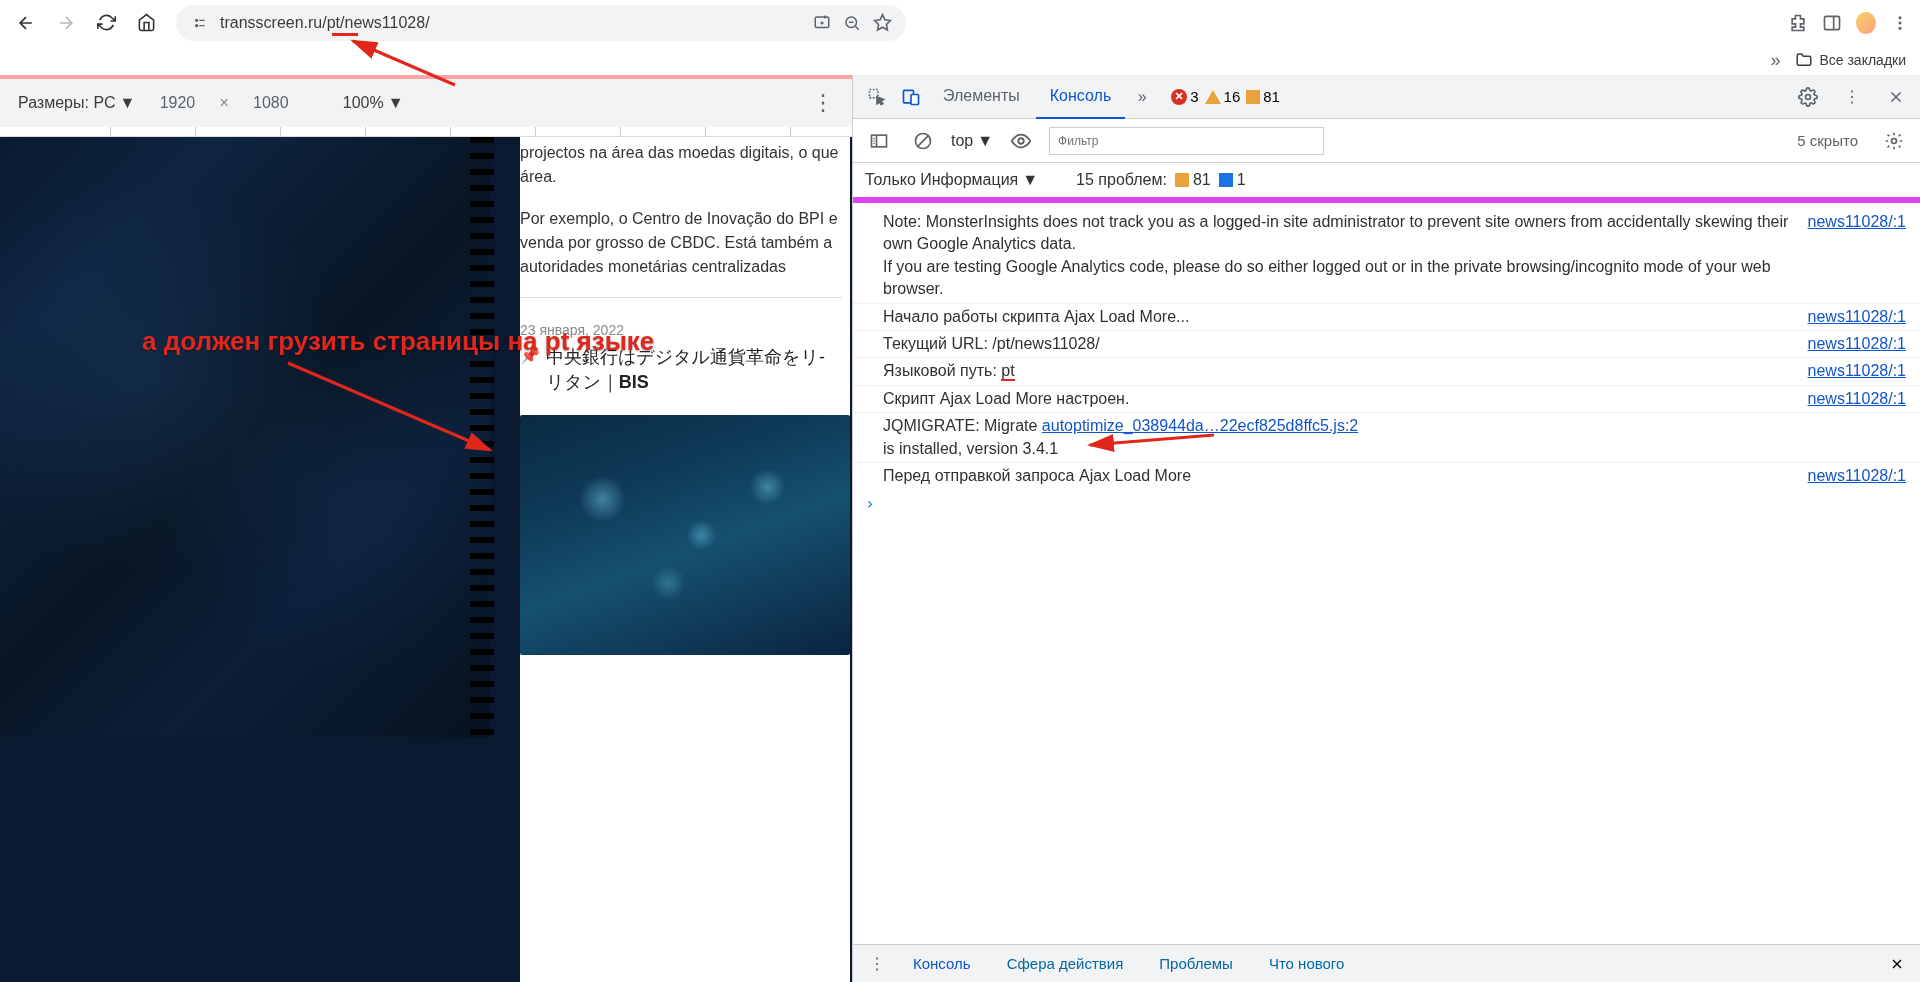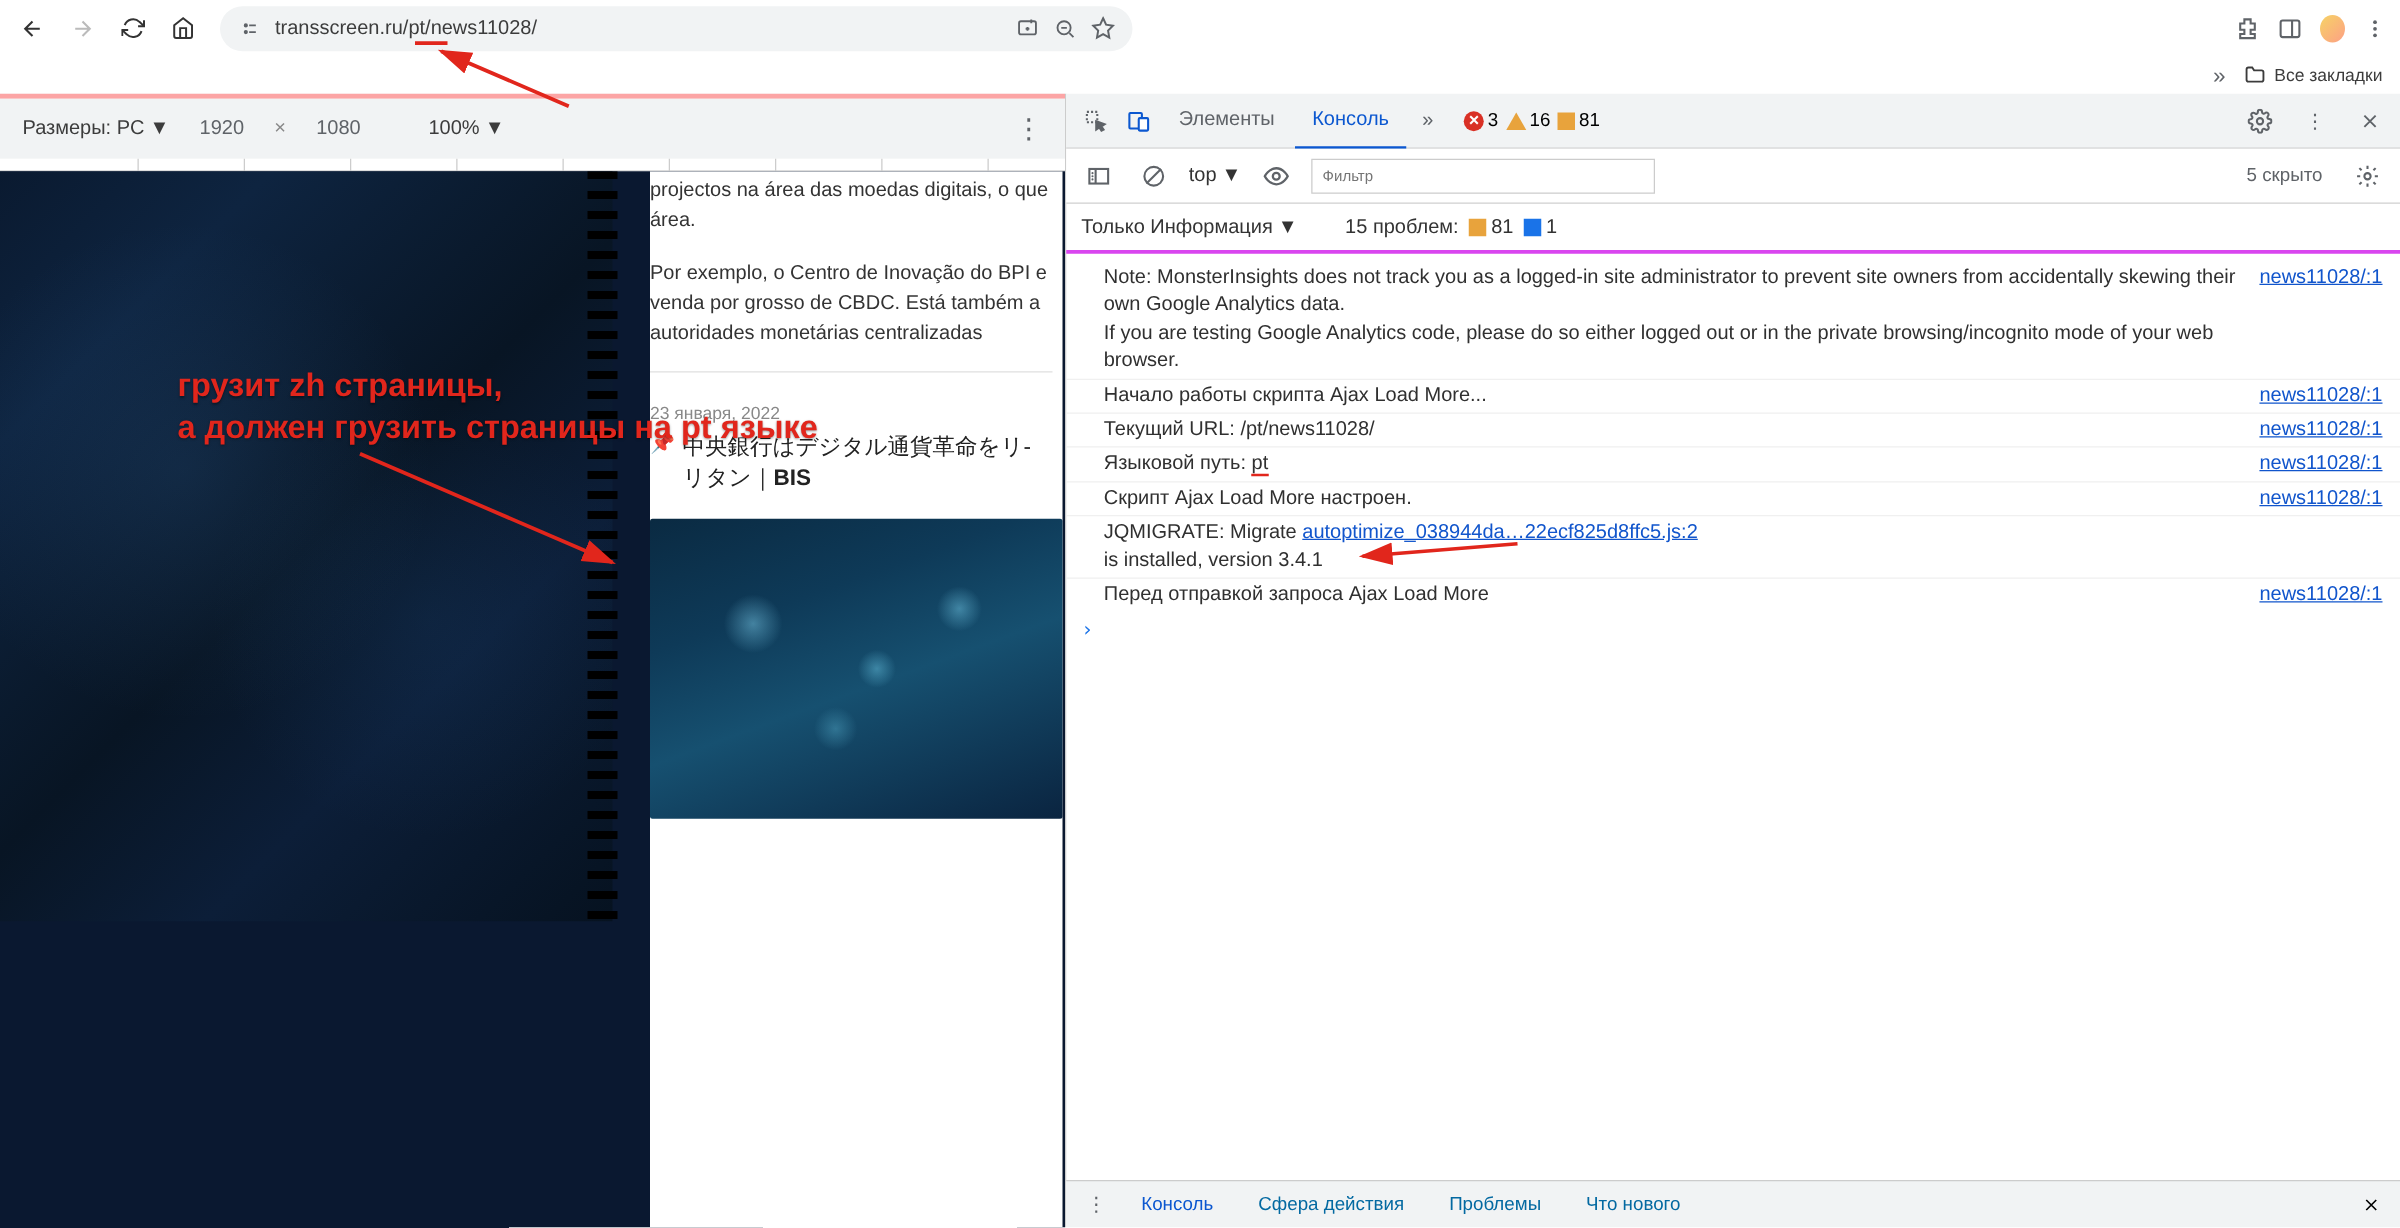--- a/index.html
+++ b/index.html
@@ -48,21 +48,21 @@
 .ico-circle{width:16px;height:16px;border-radius:50%;display:inline-flex;align-items:center;justify-content:center;font-size:11px;color:#fff;font-weight:bold}
 .ico-err{background:#d93025}
 .ico-warn{width:0;height:0;border-left:8px solid transparent;border-right:8px solid transparent;border-bottom:14px solid #e8a33c;display:inline-block;position:relative}
 .ico-issue{width:14px;height:14px;background:#e8a33c;display:inline-block}
 .ico-info{width:14px;height:14px;background:#1a73e8;display:inline-block}
 .dt-tabs-right{margin-left:auto;display:flex;align-items:center;gap:12px}
 .dt-subbar{height:44px;display:flex;align-items:center;padding:0 10px;gap:12px;border-bottom:1px solid #d0d0d0;background:#fff}
 .dt-subbar .sel{display:flex;align-items:center;gap:4px;font-size:16px;color:#333;cursor:pointer}
 .dt-filter-input{flex:0 0 275px;height:28px;border:1px solid #ccc;background:#fff;padding:0 8px;font-size:12px;color:#5f6368}
 .dt-subbar .hidden-count{margin-left:auto;font-size:15px;color:#5f6368}
-.dt-filterbar{height:40px;display:flex;align-items:center;padding:0 12px;gap:14px;border-bottom:3px solid #d946ef;font-size:16px;color:#333}
+.dt-filterbar{height:40px;display:flex;align-items:center;padding:0 12px;gap:14px;border-bottom:6px solid #d946ef;font-size:16px;color:#333}
 .dt-filterbar .lvl{display:flex;align-items:center;gap:4px;cursor:pointer}
 .dt-filterbar .probs{display:flex;align-items:flex-start;gap:8px;margin-left:24px}
 .dt-filterbar .pcnt{display:flex;align-items:center;gap:4px}
 .console-body{flex:1;overflow:auto;font-family:Consolas,Menlo,monospace;font-size:16px;line-height:1.4;padding:6px 0}
 .console-row{display:flex;padding:2px 14px 2px 30px;position:relative}
 .console-row .msg{flex:1;white-space:pre-wrap;color:#303030}
 .console-row .src{margin-left:16px;color:#1155cc;text-decoration:underline;cursor:pointer;white-space:nowrap}
 .console-row.info{color:#303030}
 .console-row + .console-row{border-top:1px solid #f0f0f0}
 .hl-underline{border-bottom:2px solid #e1261c}
@@ -198,21 +198,21 @@
           <p>Por exemplo, o Centro de Inovação do BPI e venda por grosso de CBDC. Está também a autoridades monetárias centralizadas</p>
           <hr style="border:none;border-top:1px solid #e0e0e0;margin:18px 0 0">
           <div class="article-date">23 января, 2022</div>
           <div class="article-title">
             <span class="pin-emoji">📌</span>
             <span><span>中央銀行はデジタル通貨革命をリ-リタン｜</span><b>BIS</b></span>
           </div>
           <div class="article-image"></div>
         </div>
 
-        <div class="annotation" style="left:142px;top:155px"><span>грузит zh страницы,</span><br><span>а должен грузить страницы на pt языке</span></div>
+        <div class="annotation" style="left:142px;top:155px"><br><span>а должен грузить страницы на pt языке</span></div>
         <svg class="red-arrow" style="left:280px;top:218px" width="230" height="110">
             <defs>
               <marker id="ah1" markerWidth="10" markerHeight="10" refX="8" refY="3" orient="auto">
                 <path d="M0,0 L9,3 L0,6 z" fill="#e1261c"></path>
               </marker>
             </defs>
             <path d="M8,8 L210,95" stroke="#e1261c" stroke-width="3" marker-end="url(#ah1)" fill="none"></path>
           </svg>
       </div>
     </div>

